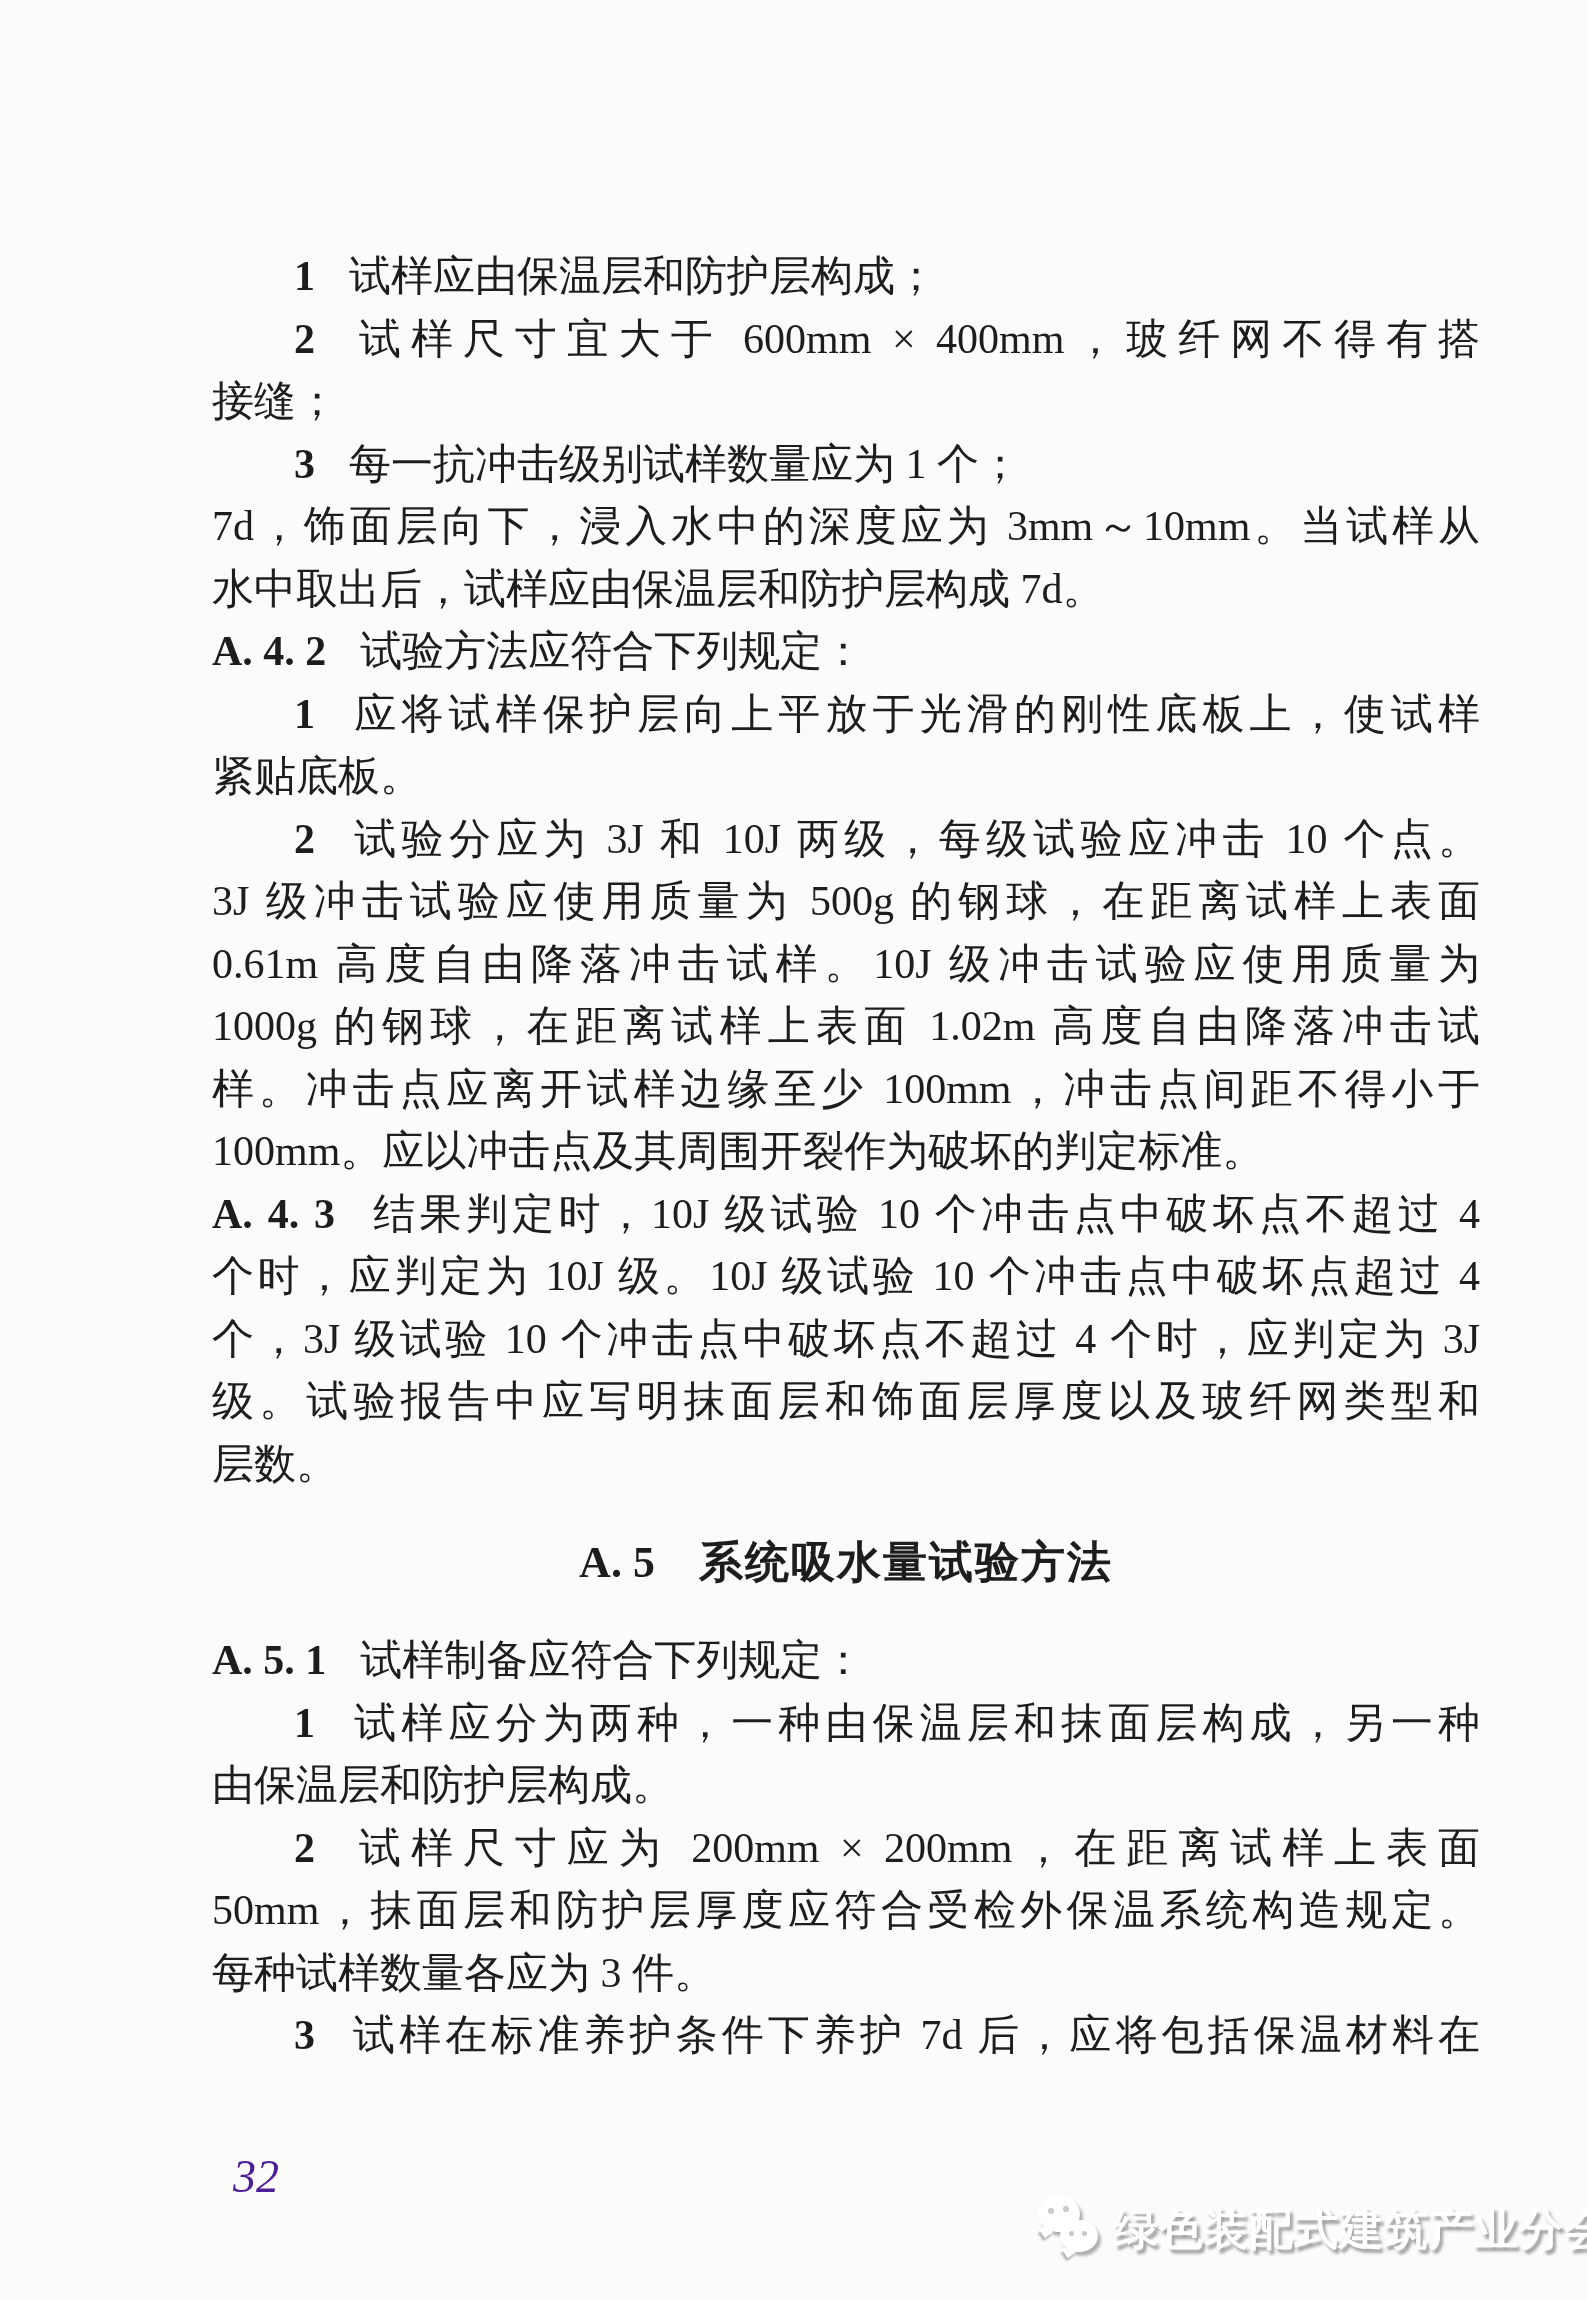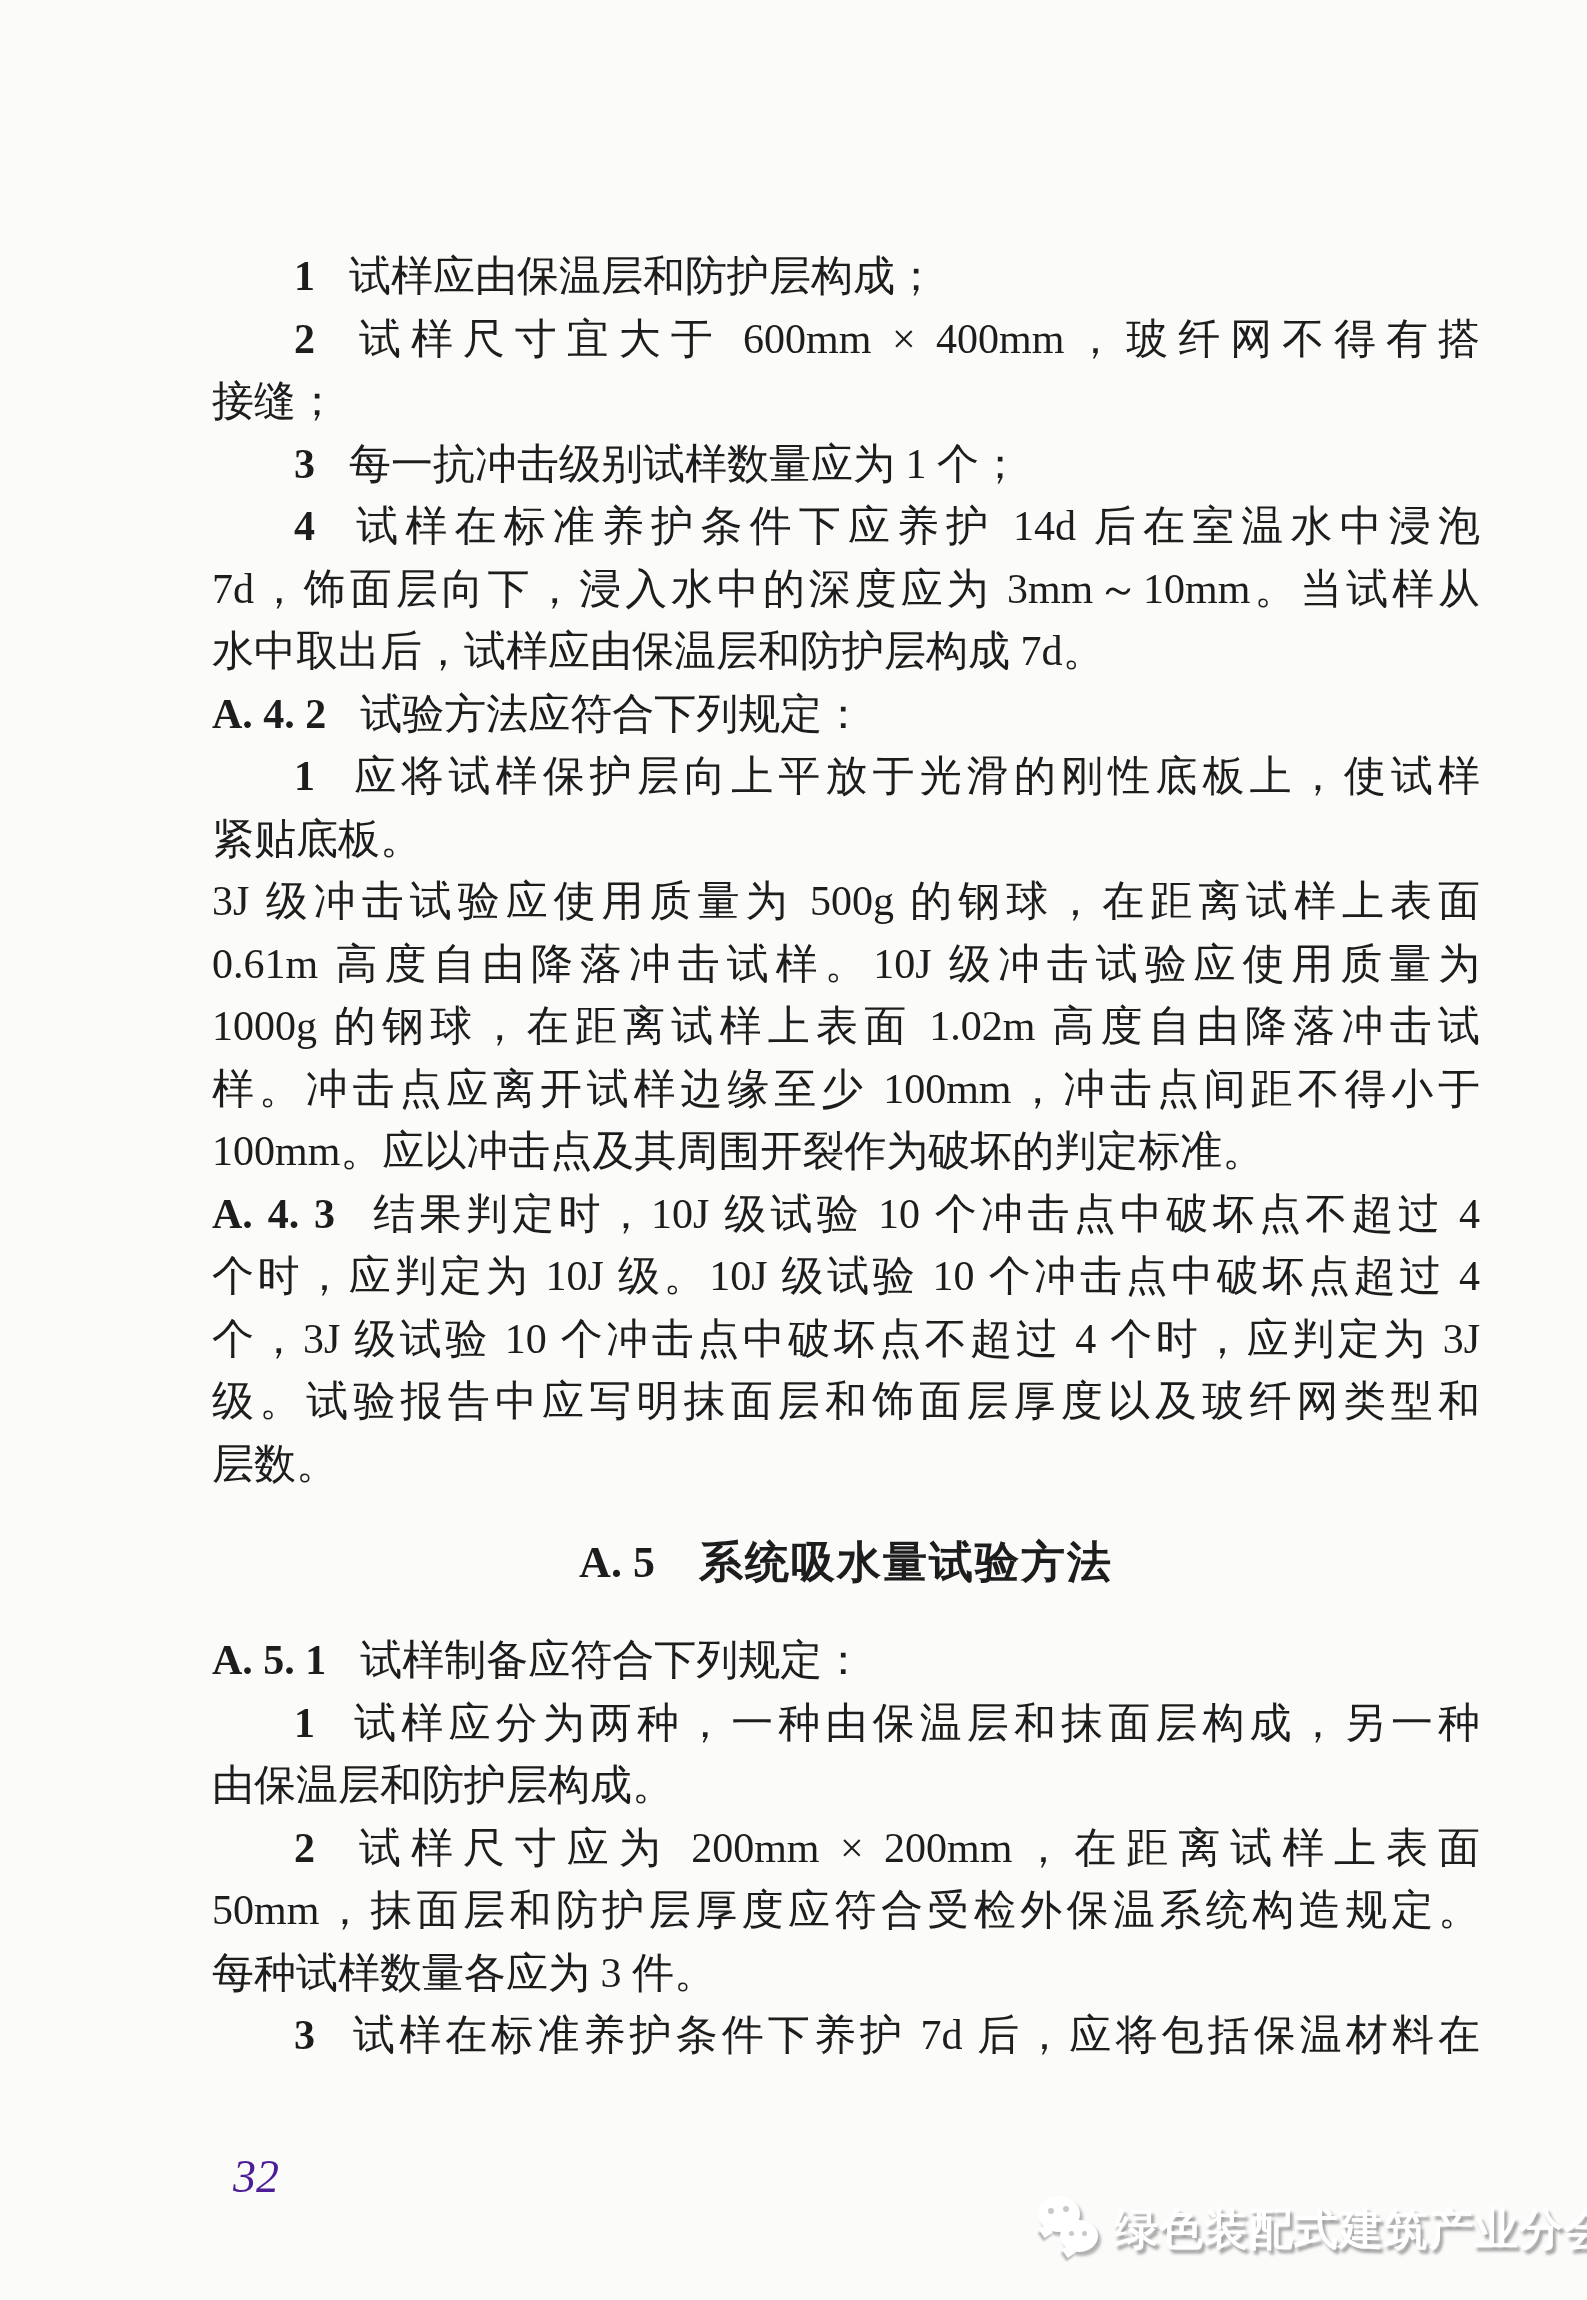--- a/index.html
+++ b/index.html
@@ -91,26 +91,26 @@
 </head>
 <body>
 
 <div class="page">
 
   <main class="text-block" id="text-block">
       <div class="line short indent"><span class="seg b">1</span><span class="seg">试样应由保温层和防护层构成；</span></div>
       <div class="line indent"><span class="seg b">2</span><span class="seg">试样尺寸宜大于 600mm × 400mm，玻纤网不得有搭</span></div>
       <div class="line short"><span class="seg">接缝；</span></div>
       <div class="line short indent"><span class="seg b">3</span><span class="seg">每一抗冲击级别试样数量应为 1 个；</span></div>
-      <div class="line indent"><span class="seg b">4</span><span class="seg">试样在标准养护条件下应养护 14d 后在室温水中浸泡</span></div>
       <div class="line"><span class="seg">7d，饰面层向下，浸入水中的深度应为 3mm～10mm。当试样从</span></div>
       <div class="line short"><span class="seg">水中取出后，试样应由保温层和防护层构成 7d。</span></div>
       <div class="line short"><span class="seg b">A. 4. 2</span><span class="seg">试验方法应符合下列规定：</span></div>
       <div class="line indent"><span class="seg b">1</span><span class="seg">应将试样保护层向上平放于光滑的刚性底板上，使试样</span></div>
       <div class="line short"><span class="seg">紧贴底板。</span></div>
+      <div class="line indent"><span class="seg b">2</span><span class="seg">试验分应为 3J 和 10J 两级，每级试验应冲击 10 个点。</span></div>
       <div class="line"><span class="seg">3J 级冲击试验应使用质量为 500g 的钢球，在距离试样上表面</span></div>
       <div class="line"><span class="seg">0.61m 高度自由降落冲击试样。10J 级冲击试验应使用质量为</span></div>
       <div class="line"><span class="seg">1000g 的钢球，在距离试样上表面 1.02m 高度自由降落冲击试</span></div>
       <div class="line"><span class="seg">样。冲击点应离开试样边缘至少 100mm，冲击点间距不得小于</span></div>
       <div class="line short"><span class="seg">100mm。应以冲击点及其周围开裂作为破坏的判定标准。</span></div>
       <div class="line"><span class="seg b">A. 4. 3</span><span class="seg">结果判定时，10J 级试验 10 个冲击点中破坏点不超过 4</span></div>
       <div class="line"><span class="seg">个时，应判定为 10J 级。10J 级试验 10 个冲击点中破坏点超过 4</span></div>
       <div class="line"><span class="seg">个，3J 级试验 10 个冲击点中破坏点不超过 4 个时，应判定为 3J</span></div>
       <div class="line"><span class="seg">级。试验报告中应写明抹面层和饰面层厚度以及玻纤网类型和</span></div>
       <div class="line short"><span class="seg">层数。</span></div>

